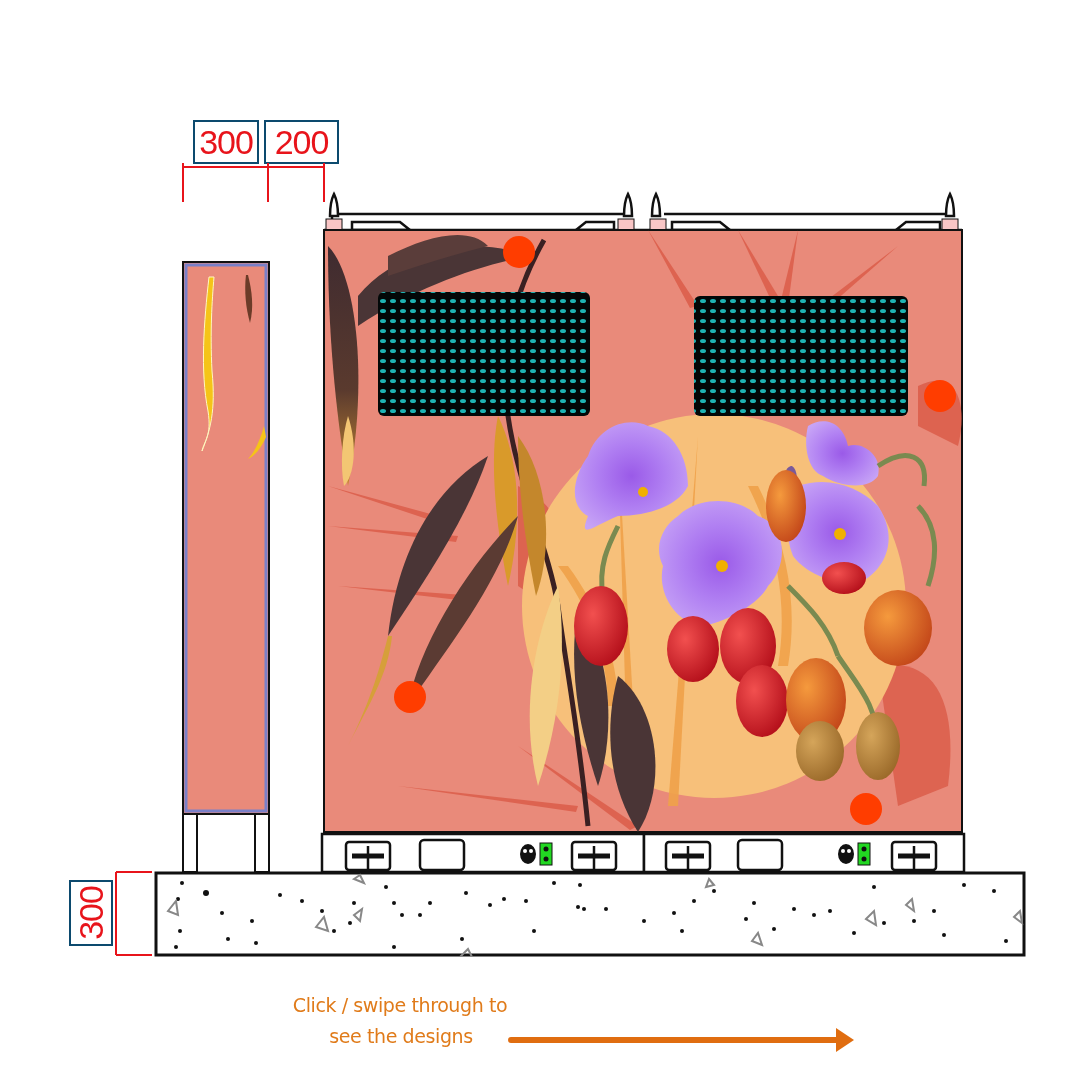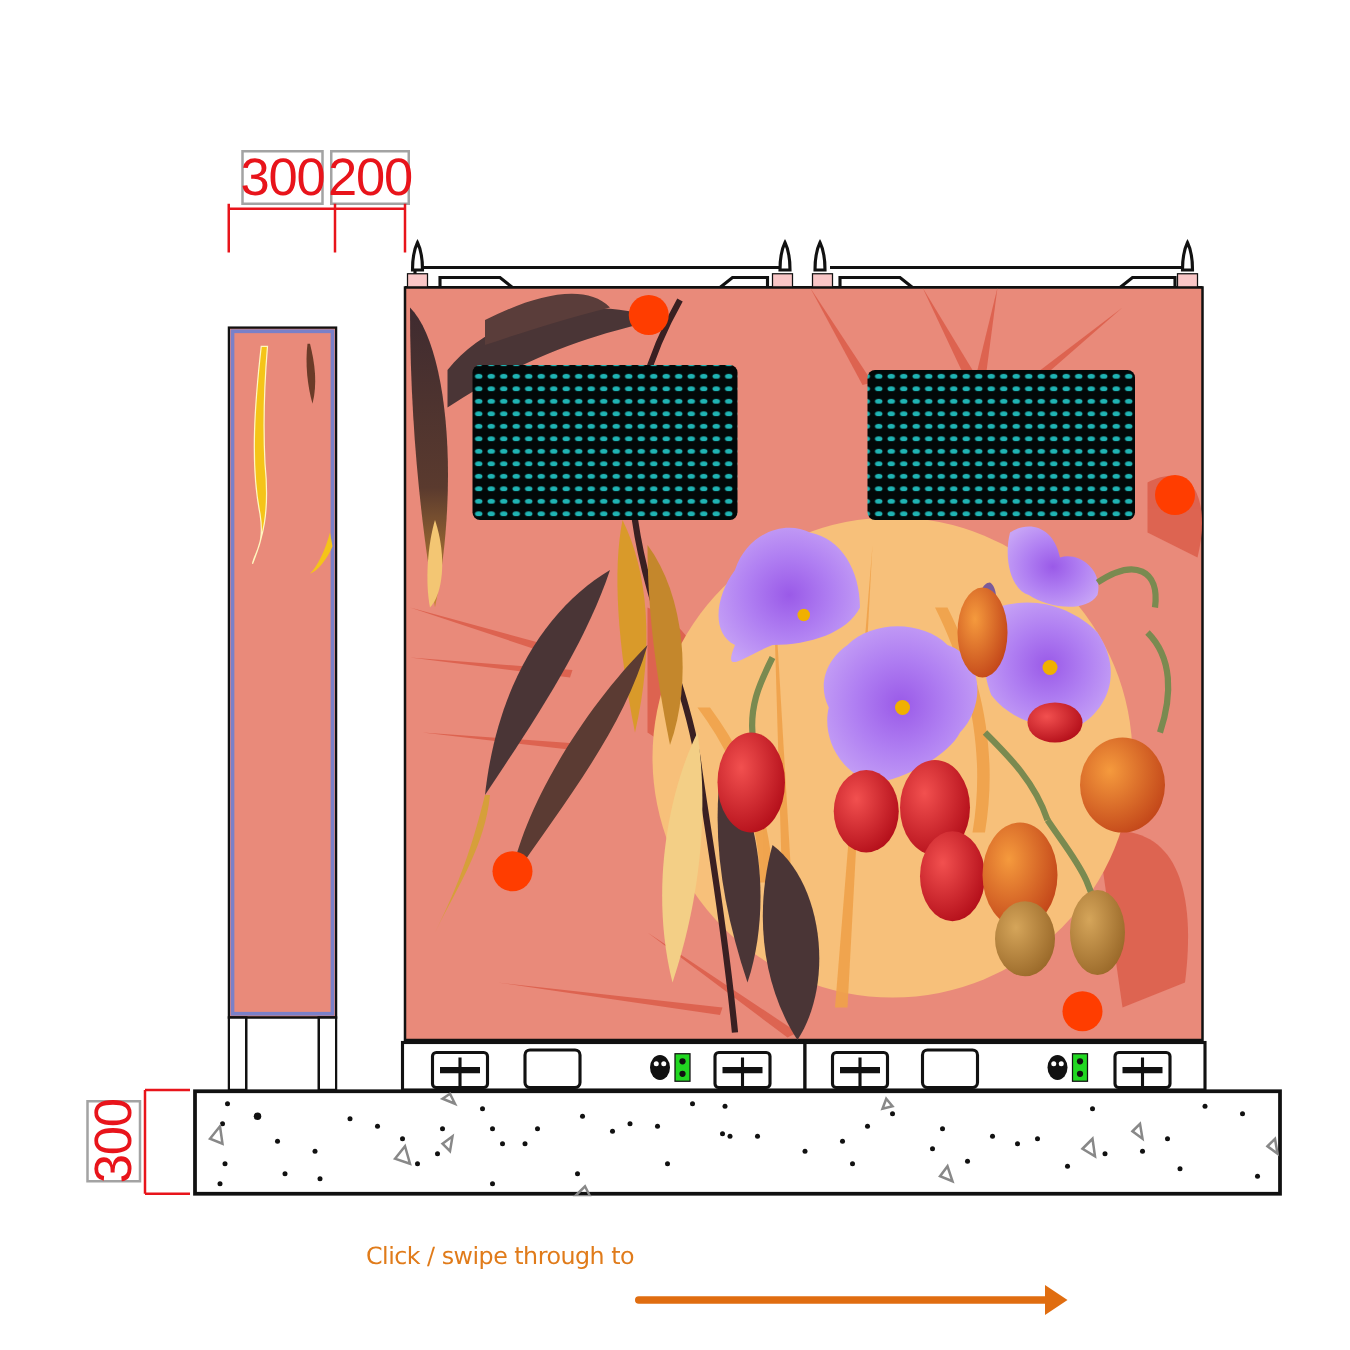--- a/index.html
+++ b/index.html
@@ -5,22 +5,22 @@
     html, body { margin: 0; padding: 0; }
     body {
       width: 1080px; height: 1080px; background: #ffffff; position: relative; overflow: hidden;
       font-family: "DejaVu Sans", sans-serif;
     }
     .abs { position: absolute; }
     svg { display: block; }
 
     
     .dim-box {
-      position: absolute; border: 2px solid #a3a3a3; color: #e8141b; background: #fff;
-      font-family: "Liberation Sans", sans-serif; font-size: 42px; line-height: 1;
+      position: absolute; border: 2px solid #0c4a6e; color: #e8141b; background: #fff;
+      font-family: "Liberation Sans", sans-serif; font-size: 34px; line-height: 1;
       display: flex; align-items: center; justify-content: center; box-sizing: border-box;
       letter-spacing: -1px;
     }
     .dim-box.vertical span { display: inline-block; transform: rotate(-90deg); white-space: nowrap; }
 
     
     .caption {
       position: absolute; left: 260px; top: 990px; width: 280px;
       color: #e07b1a; font-family: "DejaVu Sans", sans-serif; font-size: 19px; line-height: 31px;
       text-align: center; letter-spacing: -0.4px;
@@ -32,21 +32,21 @@
       position: absolute; left: 836px; top: 1028px; width: 0; height: 0;
       border-top: 12px solid transparent; border-bottom: 12px solid transparent; border-left: 18px solid #e06d10;
     }
   </style>
 </head>
 <body>
 
 <div class="dim-box" style="left:193px; top:120px; width:66px; height:44px;">
   <span>300</span>
 </div>
-<div class="dim-box" style="left:264px; top:120px; width:64px; height:44px;">
+<div class="dim-box" style="left:264px; top:120px; width:75px; height:44px;">
   <span>200</span>
 </div>
 <div class="dim-box vertical" style="left:69px; top:880px; width:44px; height:66px;">
   <span>300</span>
 </div>
 
 <svg class="abs" style="left:0;top:0" width="1080" height="1080">
   <g stroke="#e8141b" stroke-width="2" fill="none">
 
     <line x1="183" y1="167" x2="324" y2="167"></line>
@@ -337,15 +337,16 @@
       <path d="M 752 34 L 758 28 L 760 40 Z"></path>
       <path d="M 598 70 L 604 62 L 608 74 Z"></path>
       <path d="M 860 46 L 866 40 L 868 52 Z"></path>
       <path d="M 200 8 L 206 4 L 210 12 Z"></path>
     </g>
   </svg>
 </div>
 
 <div class="caption">
   <div>Click / swipe through to</div>
+  <div style="padding-left:2px;">see the designs</div>
 </div>
 <div class="arrow-line"></div>
 <div class="arrow-head"></div>
 
 </body></html>

